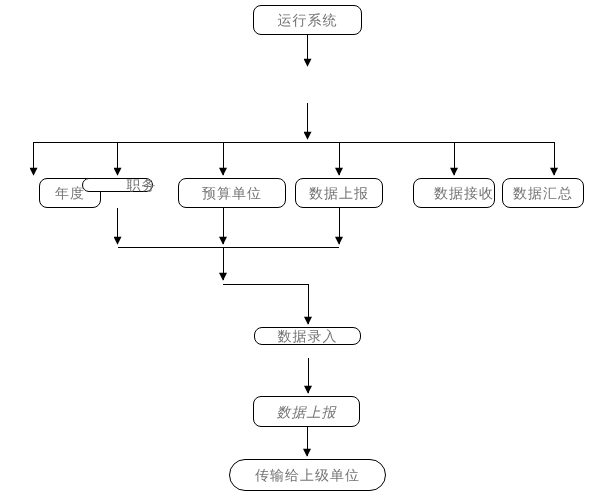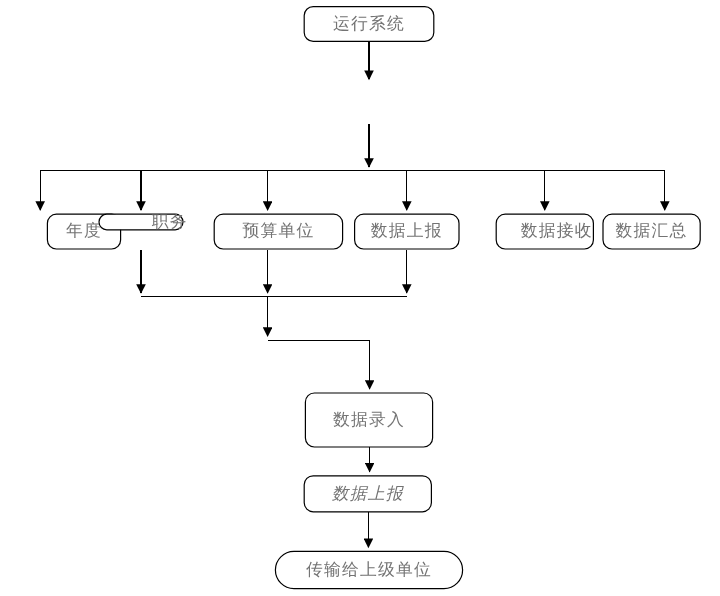--- a/index.html
+++ b/index.html
@@ -102,21 +102,21 @@
   </div>
 
   <div class="node" style="left:413px; top:178px; width:82px; height:30px;padding-left:20px;">
     <span>数据接收</span>
   </div>
 
   <div class="node" style="left:502px; top:178px; width:82px; height:30px;">
     <span>数据汇总</span>
   </div>
 
-  <div class="node" style="left:254px; top:327px; width:107px; height:46px;">
+  <div class="node" style="left:254px; top:327px; width:107px; height:18px;">
     <span>数据录入</span>
   </div>
 
   <div class="node" style="left:253px; top:396px; width:107px; height:31px;font-style:italic;">
     <span>数据上报</span>
   </div>
 
   <div class="node" style="left:229px; top:459px; width:157px; height:32px;border-radius:16px;">
     <span>传输给上级单位</span>
   </div>

